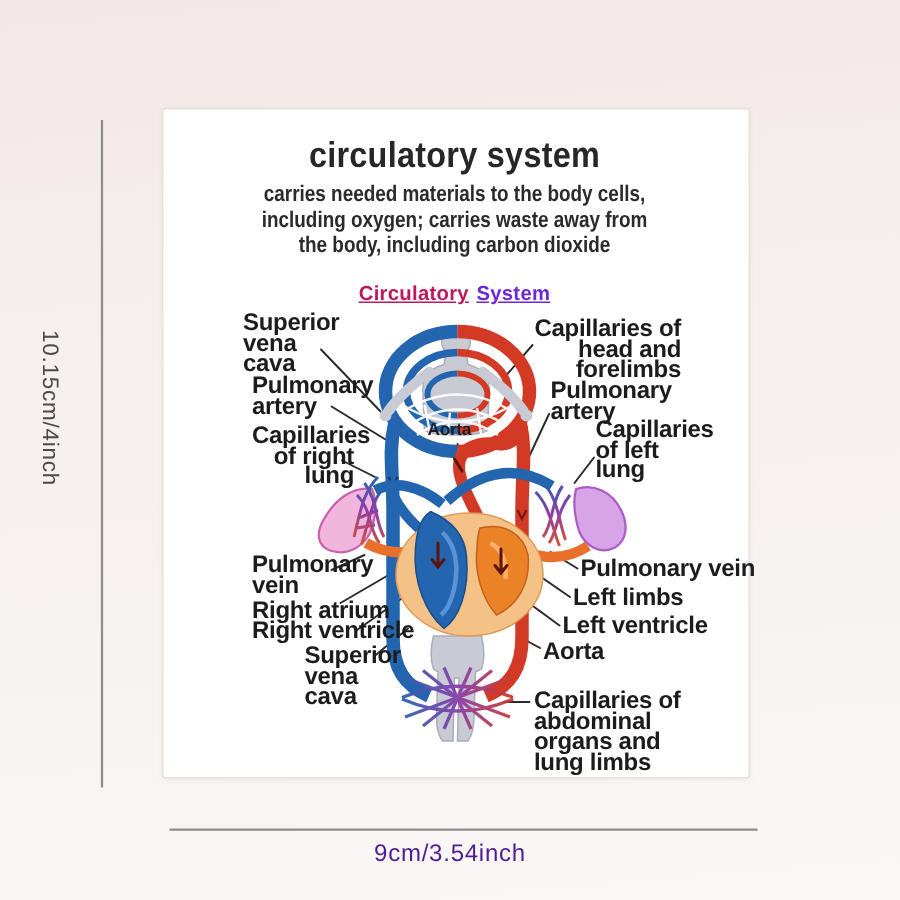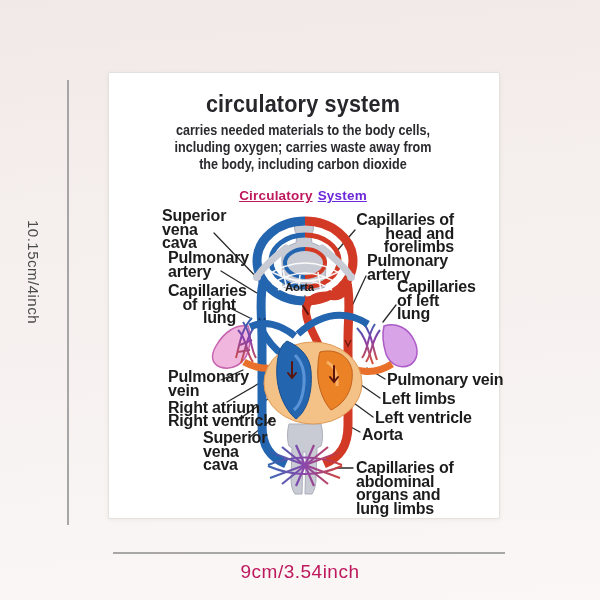--- a/index.html
+++ b/index.html
@@ -33,21 +33,21 @@
     position:absolute;font-size:16px;font-weight:bold;color:#1c1c1c;
     line-height:13.5px;letter-spacing:-.2px;
   }
   .nowrap{white-space:nowrap;}
   .dim-v{
     position:absolute;left:33px;top:272px;font-size:15px;color:#4a4a4a;
     transform:translate(-50%,-50%) rotate(90deg);white-space:nowrap;letter-spacing:.5px;
   }
   .dim-h{
     position:absolute;left:240px;top:561px;width:120px;text-align:center;
-    font-size:19px;color:#be185d;letter-spacing:.5px;
+    font-size:16px;color:#4c1d95;letter-spacing:.5px;
   }
   svg.overlay{position:absolute;left:0;top:0;}
 </style>
 </head>
 <body>
 
 <div class="card"></div>
 
 <div class="title">circulatory system</div>
 <div class="subtitle">

